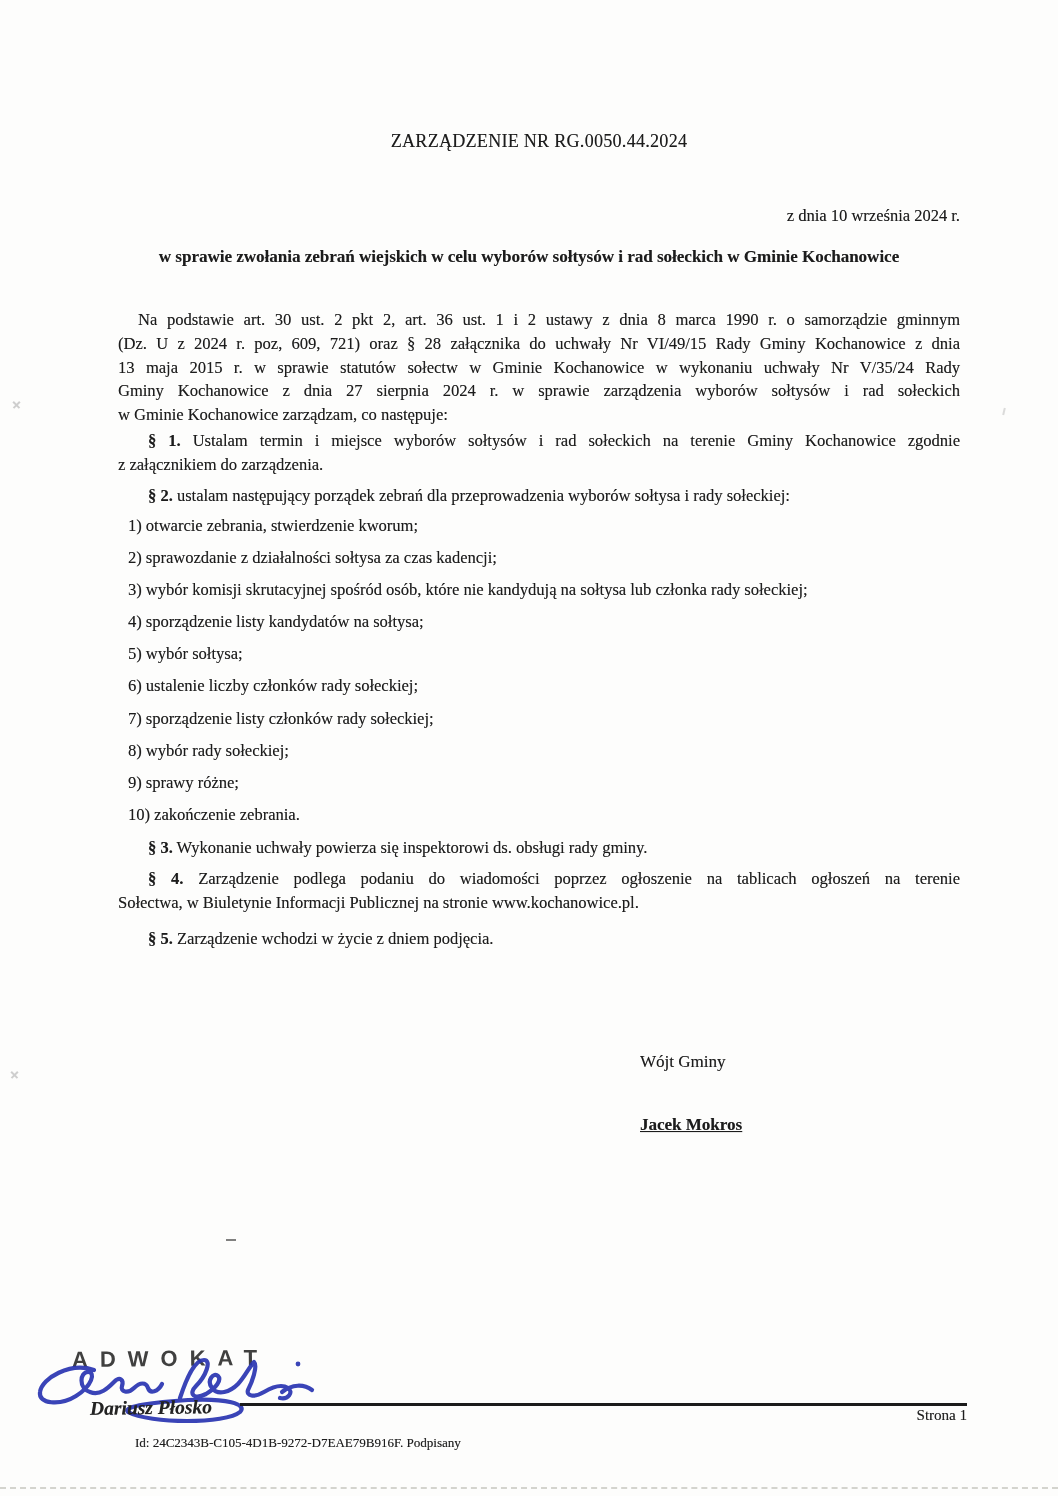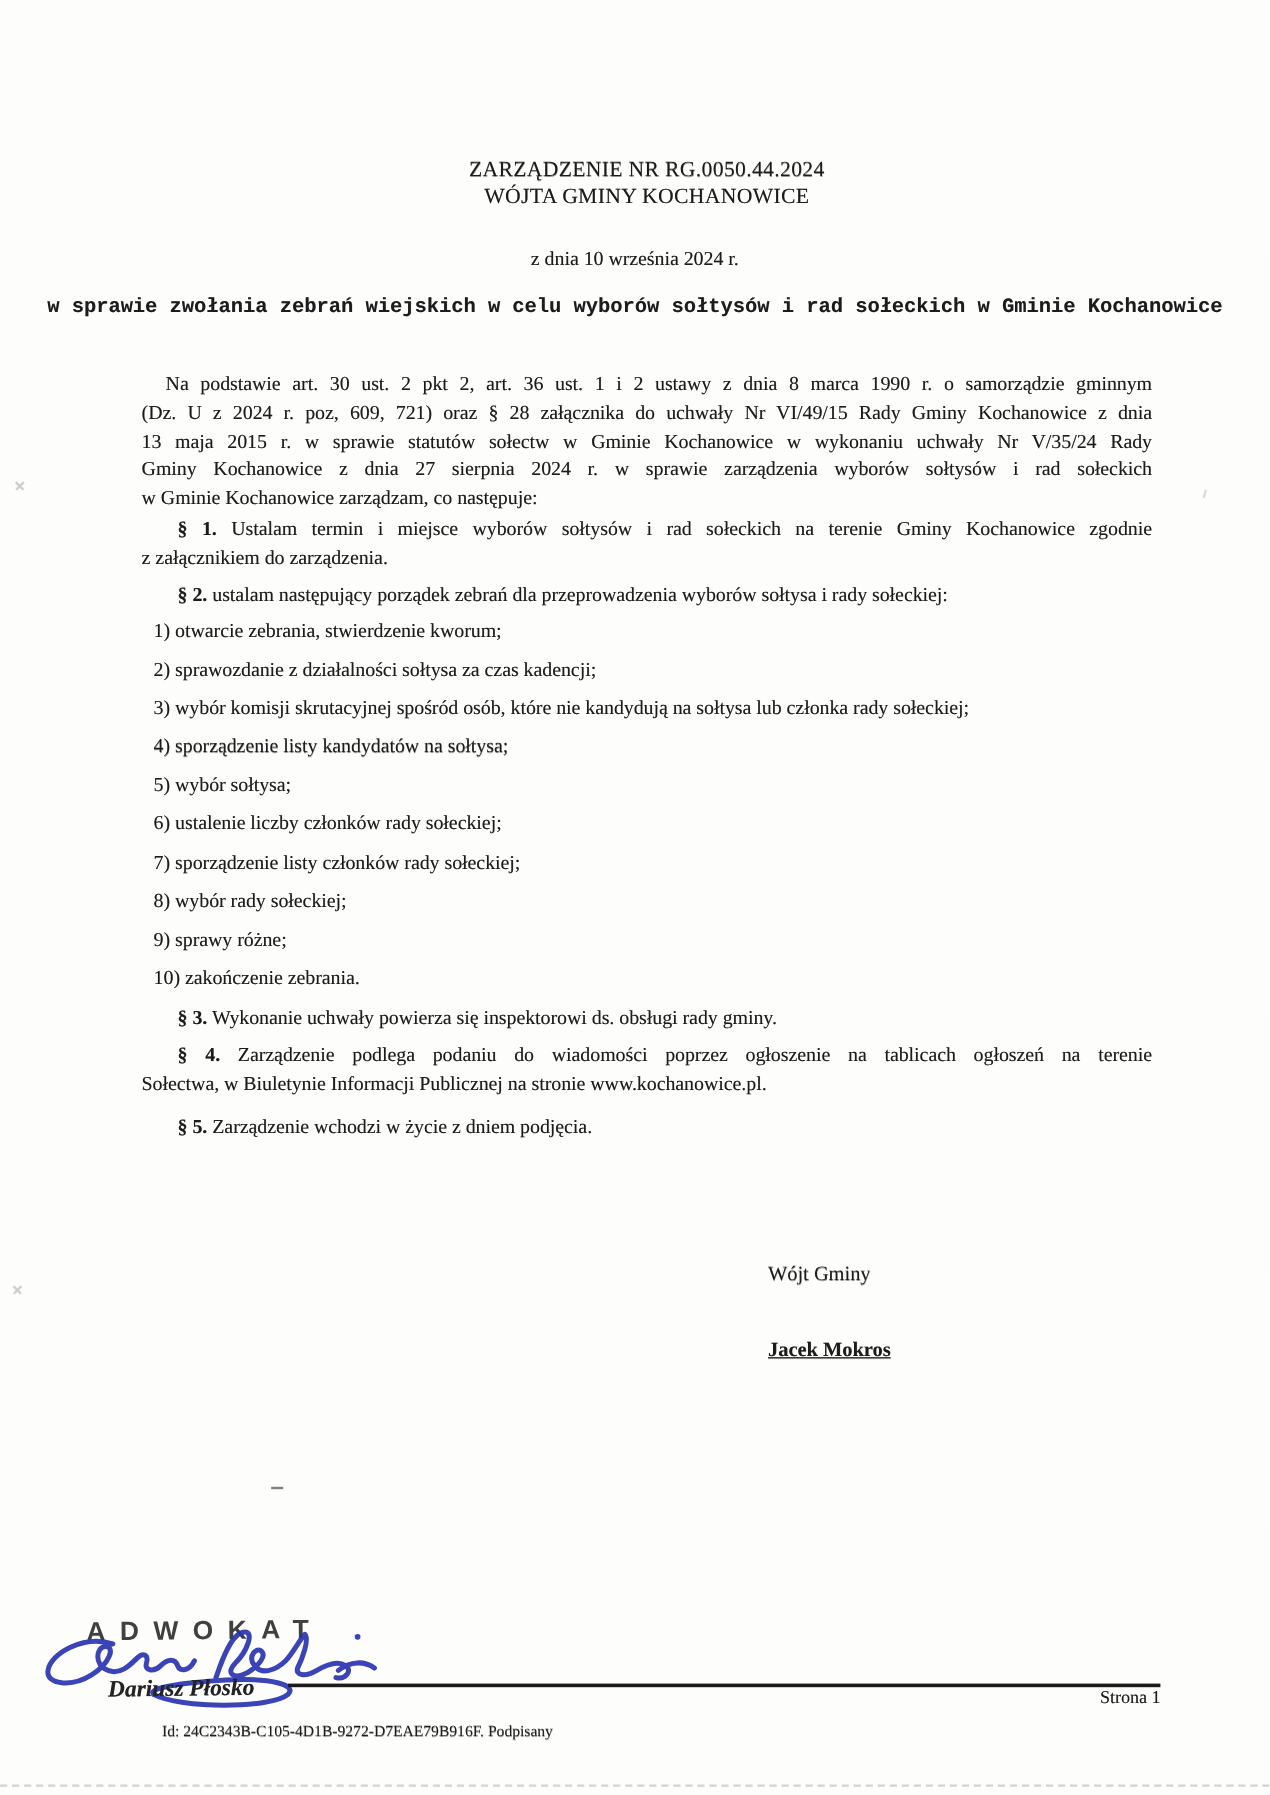--- a/index.html
+++ b/index.html
@@ -16,31 +16,30 @@
   .abs { position: absolute; }
   .heading {
     left: 118px; width: 842px; top: 130px;
     text-align: center;
     font-weight: normal;
     font-size: 18px;
     line-height: 22px;
     letter-spacing: 0.3px;
   }
   .date-line {
-    left: 108px; width: 842px; top: 204px;
-    text-align: center;
+    left: 118px; width: 842px; top: 204px;
+    text-align: right;
     font-size: 16.5px;
   }
   .subject-line {
     left: 0; width: 1058px; top: 247px;
     text-align: center;
     font-weight: bold;
     font-size: 17px;
     white-space: nowrap;
-    font-family: Liberation Mono, monospace;
   }
   .body-text { font-size: 16.5px; line-height: 23.8px; }
   .preamble { left: 118px; width: 842px; top: 308px; }
   .jline { text-align: justify; text-align-last: justify; }
   .pline { text-align: left; }
   .ind  { padding-left: 20px; }
   .sind { padding-left: 30px; }
   .lbl { font-weight: bold; }
   .sec1 { left: 118px; width: 842px; top: 429px; }
   .sec2 { left: 118px; width: 842px; top: 484px; }
@@ -98,21 +97,20 @@
   .artifact-tick { left: 1003px; top: 408px; width: 2px; height: 7px;
     background: #9a9a9a; opacity: 0.35; transform: rotate(14deg); }
 </style>
 </head>
 <body>
 
 <div class="page">
 
   <div class="abs heading">
     <div>ZARZĄDZENIE NR RG.0050.44.2024</div>
-    <div>WÓJTA GMINY KOCHANOWICE</div>
   </div>
 
   <div class="abs date-line body-text">z dnia 10 września 2024 r.</div>
 
   <div class="abs subject-line">w sprawie zwołania zebrań wiejskich w celu wyborów sołtysów i rad sołeckich w Gminie Kochanowice</div>
 
   <div class="abs preamble body-text">
     <div class="jline ind">Na podstawie art. 30 ust. 2 pkt 2, art. 36 ust. 1 i 2 ustawy z dnia 8 marca 1990 r. o samorządzie gminnym</div>
     <div class="jline">(Dz. U z 2024 r. poz, 609, 721) oraz § 28 załącznika do uchwały Nr VI/49/15 Rady Gminy Kochanowice z dnia</div>
     <div class="jline">13 maja 2015 r. w sprawie statutów sołectw w Gminie Kochanowice w wykonaniu uchwały Nr V/35/24 Rady</div>

